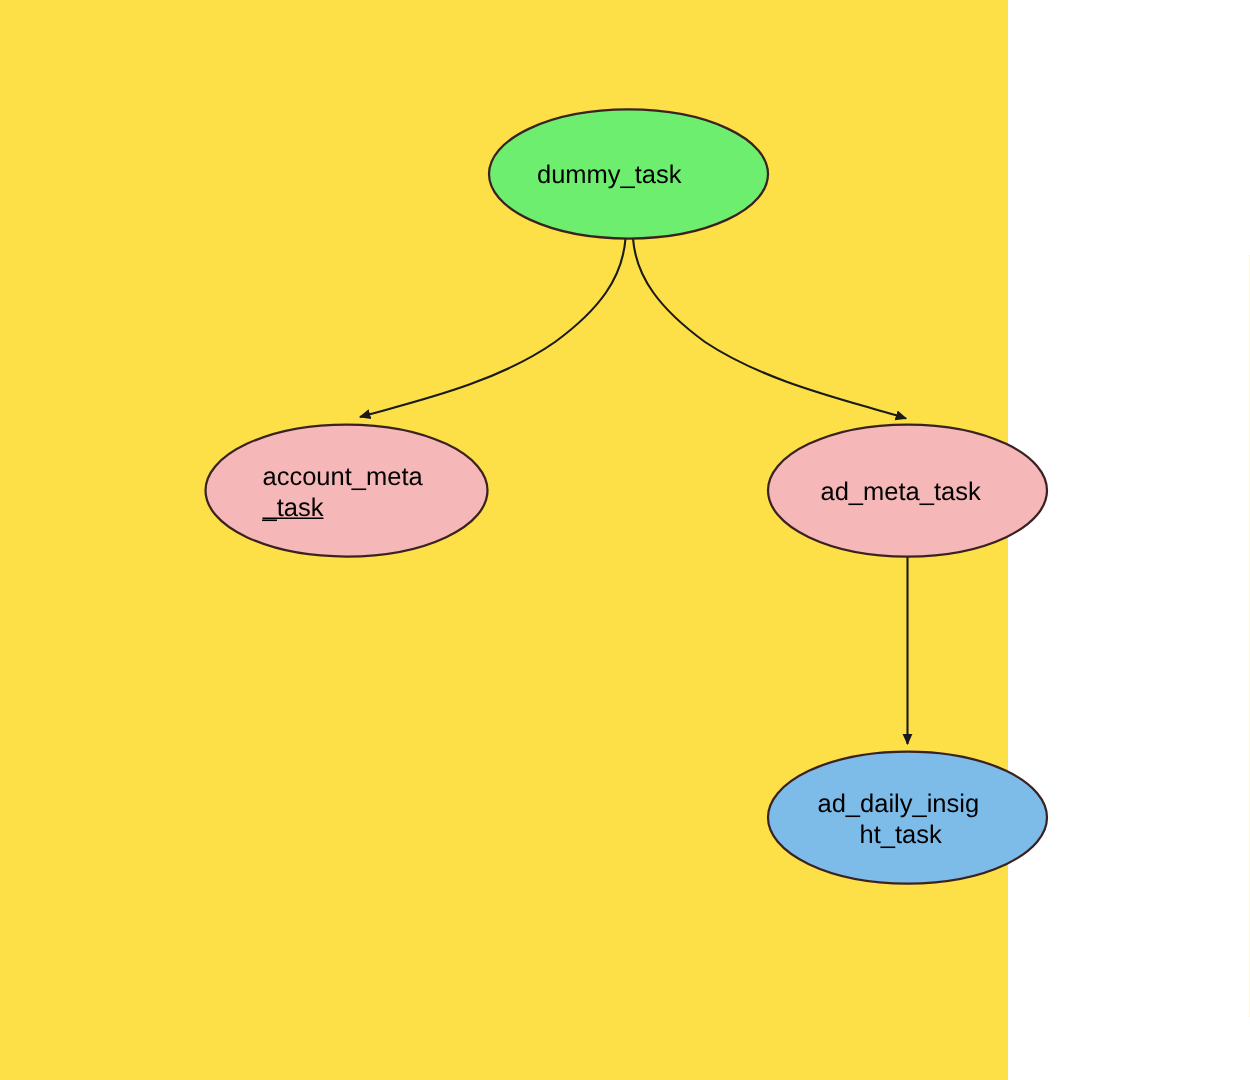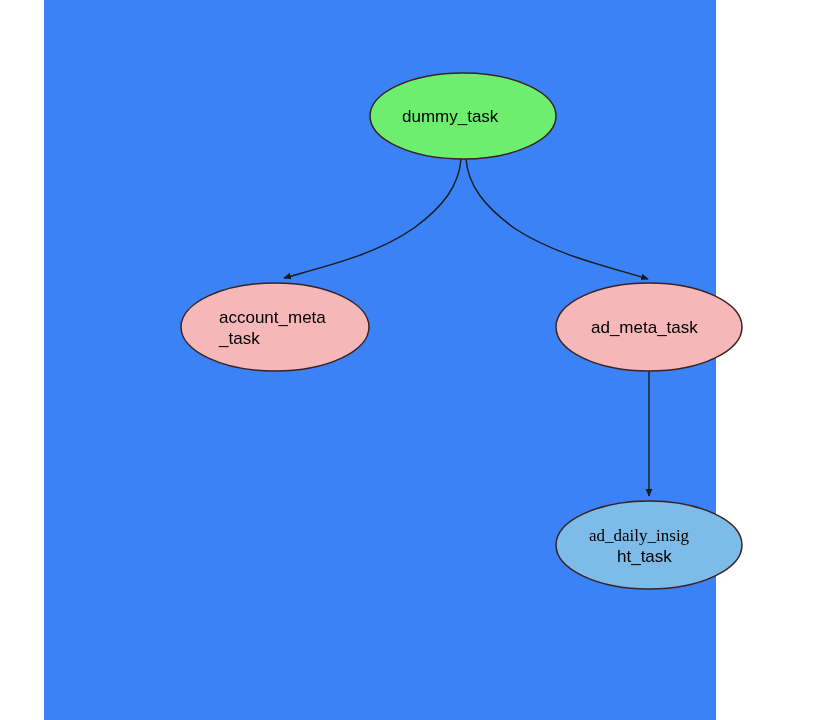--- a/index.html
+++ b/index.html
@@ -11,22 +11,21 @@
   body {
     width: 833px;
     height: 720px;
     font-family: "Liberation Sans", sans-serif;
     overflow: hidden;
   }
   #graph-canvas {
     position: relative;
     width: 672px;
     height: 720px;
-    background: #3b82f6;
-    margin-left: 44px;
+    background: #fde047;
   }
   #graph-svg {
     position: absolute;
     top: 0;
     left: 0;
     width: 833px;
     height: 720px;
     display: block;
   }
   .node-label {
@@ -70,20 +69,20 @@
 
       <ellipse cx="605" cy="327" rx="93" ry="44" fill="#f5b7b7" stroke="#3b2222" stroke-width="1.5"></ellipse>
 
       <ellipse cx="605" cy="545" rx="93" ry="44" fill="#7dbce8" stroke="#3b2222" stroke-width="1.5"></ellipse>
     </g>
   </svg>
 
   <div class="node-label" style="left:358px; top:106px;">dummy_task</div>
 
   <div class="node-label" style="left:175px; top:307px;">account_meta</div>
-  <div class="node-label" style="left:175px; top:328px;">_task</div>
+  <div class="node-label" style="left:175px; top:328px;text-decoration:underline;">_task</div>
 
   <div class="node-label" style="left:547px; top:317px;">ad_meta_task</div>
 
-  <div class="node-label" style="left:545px; top:525px;font-family:Liberation Serif, serif;">ad_daily_insig</div>
+  <div class="node-label" style="left:545px; top:525px;">ad_daily_insig</div>
   <div class="node-label" style="left:573px; top:546px;">ht_task</div>
 
 </div>
 
 </body></html>

